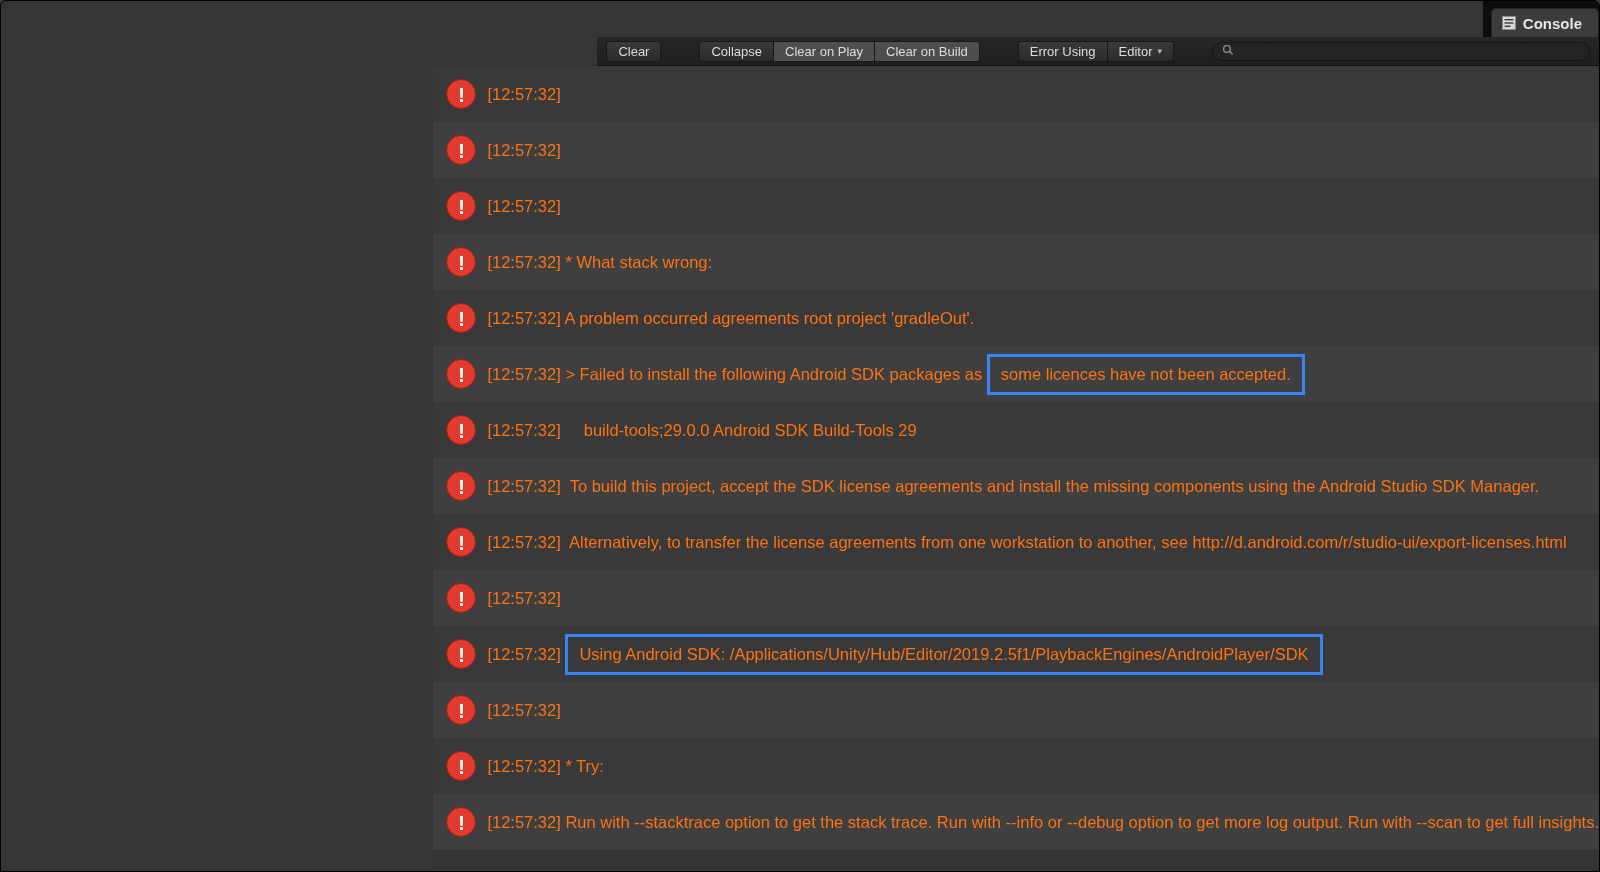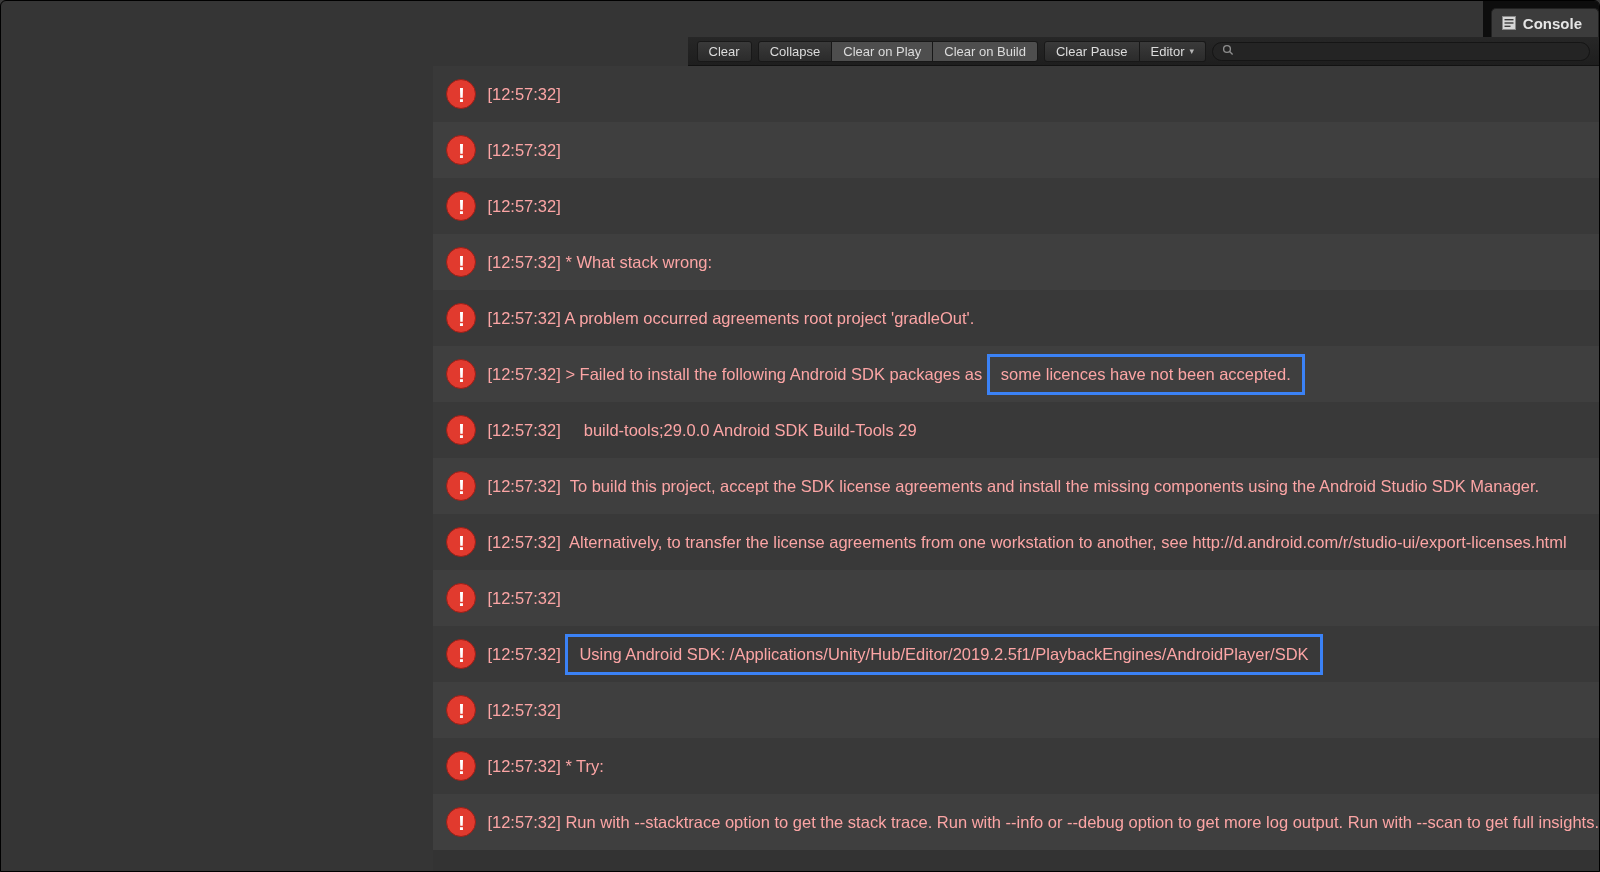--- a/index.html
+++ b/index.html
@@ -37,20 +37,21 @@
   }
   .tab-icon svg { display: block; }
 
   
   .toolbar {
     height: 29px; flex: 0 0 29px;
     background: linear-gradient(#272727, #1e1e1e);
     border-bottom: 1px solid #121212;
     display: flex; align-items: center;
     padding: 0 9px;
+    gap: 32px;
   }
   .tb-group { display: flex; margin-right: 6px; }
   .tb-btn {
     font-family: inherit;
     font-size: 13px; color: #dcdcdc;
     background: linear-gradient(#3a3a3a, #2b2b2b);
     border: 1px solid #181818;
     border-left-width: 0;
     height: 21px; padding: 0 11px;
     display: flex; align-items: center; gap: 5px;
@@ -97,21 +98,21 @@
     background: #e13a2e;
     border: 1px solid #9c1f18;
     color: #ffffff;
     font-weight: bold; font-size: 21px;
     display: flex; align-items: center; justify-content: center;
     margin-right: 11px;
     line-height: 1;
   }
   .row-text {
     display: flex; align-items: center;
-    color: #fca5a5;
+    color: #f97316;
     font-size: 16.5px;
     white-space: pre;
     min-width: 0;
     overflow: hidden;
   }
   .log-time { white-space: pre; }
   .seg { white-space: pre; }
   .seg.hl {
     border: 3px solid #3b82f6;
     padding: 8px 11px;
@@ -140,21 +141,21 @@
   <div class="toolbar">
     <div class="tb-group">
       <button class="tb-btn">Clear</button>
     </div>
     <div class="tb-group">
       <button class="tb-btn">Collapse</button>
       <button class="tb-btn active">Clear on Play</button>
       <button class="tb-btn active">Clear on Build</button>
     </div>
     <div class="tb-group">
-      <button class="tb-btn">Clear Pause</button>
+      <button class="tb-btn">Error Using</button>
       <button class="tb-btn">
         <span>Editor</span>
         <span class="arrow">▾</span>
       </button>
     </div>
     <div class="search-box">
       <span>
         <svg width="12" height="12" viewBox="0 0 12 12">
           <circle cx="5" cy="5" r="3.4" fill="none" stroke="#8d8d8d" stroke-width="1.4"></circle>
           <line x1="7.6" y1="7.6" x2="10.6" y2="10.6" stroke="#8d8d8d" stroke-width="1.4"></line>

